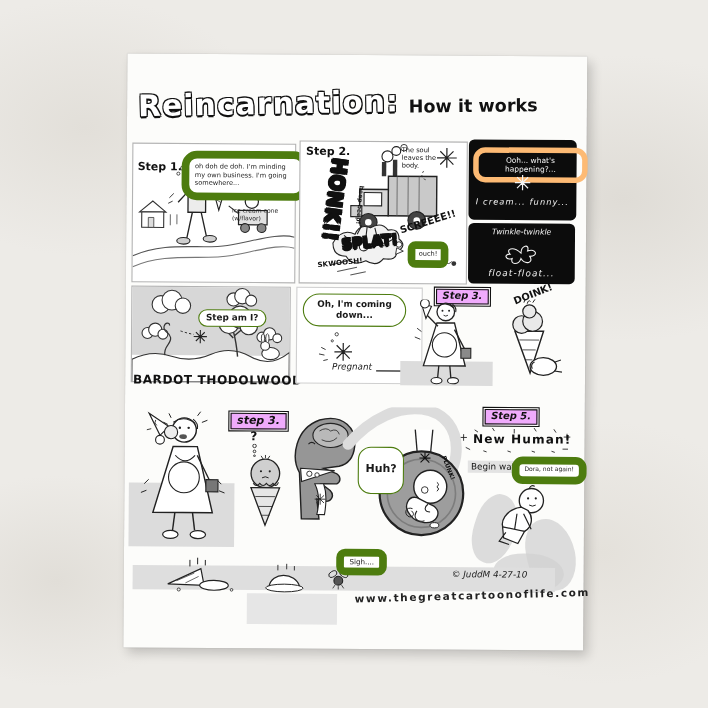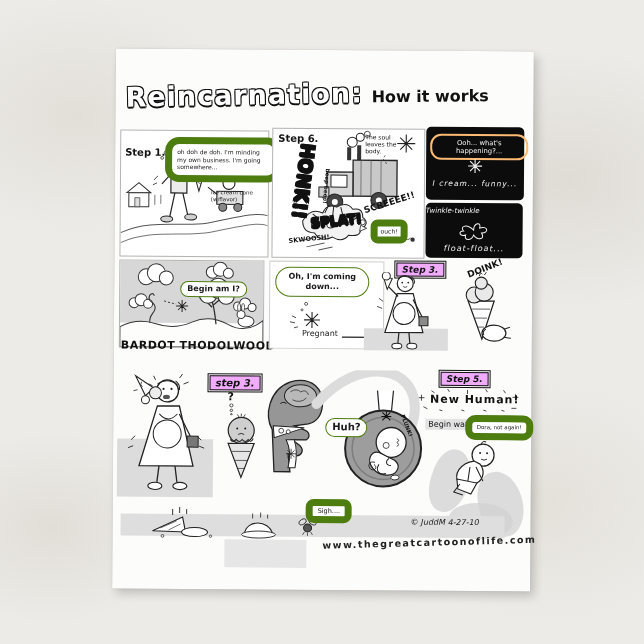--- a/index.html
+++ b/index.html
@@ -113,40 +113,40 @@
         <path d="M88,96 l6,3 l-7,3 z" fill="#fff" stroke="#222" stroke-width=".8"></path>
         <circle cx="90" cy="93" r="2.5" fill="#fff" stroke="#222" stroke-width=".8"></circle>
         <path d="M28,112 l16,-4 M34,118 l18,-4 M46,121 l14,-3" stroke="#555" stroke-width="1"></path>
         <circle cx="120" cy="100" r="1.2" fill="#222"></circle>
           <circle cx="126" cy="106" r="1.2" fill="#222"></circle>
         <path d="M130,108 q6,4 8,0" fill="none" stroke="#222" stroke-width=".7"></path>
         <circle cx="140" cy="110" r="2.2" fill="#333"></circle>
         <path d="M133,14 l0,-9 M133,14 l6,-6 M133,14 l9,0 M133,14 l6,6 M133,14 l0,9 M133,14 l-6,6 M133,14 l-9,0 M133,14 l-6,-6" stroke="#222" stroke-width="1.1"></path>
         <path d="M112,26 q-4,6 2,8" fill="none" stroke="#222" stroke-width=".7" stroke-dasharray="2 2"></path>
       </svg>
-      <div class="abs steplabel" style="left:5px;top:4px">Step 6.</div>
+      <div class="abs steplabel" style="left:5px;top:4px">Step 2.</div>
       <div class="sfx outline-txt" style="left:46px;top:16px;font-size:18px;transform:rotate(97deg);transform-origin:left top">HONK!!</div>
       <div class="sfx" style="left:58px;top:40px;font-size:5.5px;transform:rotate(95deg);transform-origin:left top">beep beep!</div>
       <div class="sfx outline-txt" style="left:38px;top:84px;font-size:13px;transform:rotate(-6deg)">SPLAT!</div>
       <div class="sfx" style="left:90px;top:68px;font-size:9px;transform:rotate(-18deg)">SCREEEE!!</div>
       <div class="sfx" style="left:16px;top:106px;font-size:6.5px;font-weight:600;transform:rotate(-6deg)">SKWOOSH!</div>
       <div class="bubble" style="left:98px;top:90px;font-size:6px;padding:1px 3px;border-radius:7px">ouch!</div>
       <div class="abs tinytxt" style="left:92px;top:4px;width:38px;font-size:6px;line-height:1.2">The soul leaves the body.</div>
     </div>
 
     <div class="dark" id="darkA">
-      <div class="abs" style="left:4px;top:7px;width:86px;border:2px solid #fdba74;border-radius:11px;padding:3px 4px;font-size:6.8px;text-align:center">Ooh... what's happening?...</div>
+      <div class="abs" style="left:4px;top:7px;width:86px;border:5px solid #fdba74;border-radius:11px;padding:3px 4px;font-size:6.8px;text-align:center">Ooh... what's happening?...</div>
       <svg class="abs" style="left:40px;top:30px" width="18" height="18" viewBox="0 0 18 18">
         <path d="M9,9 l0,-7 M9,9 l5,-5 M9,9 l7,0 M9,9 l5,5 M9,9 l0,7 M9,9 l-5,5 M9,9 l-7,0 M9,9 l-5,-5" stroke="#f4f4f4" stroke-width="1.1"></path>
       </svg>
       <div class="abs" style="left:0;top:52px;width:98px;text-align:center;font-size:7.5px;letter-spacing:1px;font-style:italic">I cream... funny...</div>
     </div>
 
     <div class="dark" id="darkB">
-      <div class="abs" style="left:0;top:4px;width:97px;font-size:7px;font-style:italic">Twinkle-twinkle</div>
+      <div class="abs" style="left:0;top:4px;width:97px;text-align:center;font-size:7px;font-style:italic">Twinkle-twinkle</div>
       <svg class="abs" style="left:30px;top:14px" width="36" height="26" viewBox="0 0 36 26">
         <path d="M18,13 C10,6 4,10 8,14 C2,14 4,20 10,18 C8,24 16,24 18,18 C22,24 30,22 26,16 C34,16 32,8 24,11 C26,4 18,6 18,13 Z" fill="none" stroke="#f4f4f4" stroke-width="1"></path>
       </svg>
       <div class="abs" style="left:0;top:41px;width:97px;text-align:center;font-size:8px;letter-spacing:1px;font-style:italic">float-float...</div>
     </div>
 
     <div class="panel" id="bardo">
       <div class="abs" style="left:0;top:0;width:143px;height:62px;background:#d7d7d7"></div>
       <svg class="abs" style="left:0;top:0" width="143" height="86" viewBox="0 0 143 86">
         <g fill="#fff" stroke="#333" stroke-width="1">
@@ -169,33 +169,33 @@
         <circle cx="98" cy="27" r="10" fill="#fff" stroke="#333" stroke-width="1.1"></circle>
         <circle cx="106" cy="35" r="8" fill="#fff" stroke="#333" stroke-width="1.1"></circle>
         <ellipse cx="126" cy="60" rx="8" ry="5.5" fill="#fff" stroke="#333" stroke-width="1"></ellipse>
         <circle cx="121" cy="53" r="4" fill="#fff" stroke="#333" stroke-width="1"></circle>
         <ellipse cx="119" cy="46" rx="1.5" ry="4" fill="#fff" stroke="#333" stroke-width=".8"></ellipse>
         <ellipse cx="123" cy="46" rx="1.5" ry="4" fill="#fff" stroke="#333" stroke-width=".8"></ellipse>
         <path d="M30,62 C28,54 36,52 35,46 C34,40 28,42 29,36 C30,32 34,32 34,35" fill="none" stroke="#333" stroke-width="1.1"></path>
         <path d="M62,45 l0,-6 M62,45 l4,-4 M62,45 l6,0 M62,45 l4,4 M62,45 l0,6 M62,45 l-4,4 M62,45 l-6,0 M62,45 l-4,-4" stroke="#222" stroke-width="1"></path>
         <path d="M44,40 q6,2 12,3" fill="none" stroke="#222" stroke-width=".9" stroke-dasharray="2 2"></path>
       </svg>
-      <div class="bubble" style="left:60px;top:20px;font-size:8px;font-weight:bold;padding:2px 6px;border-width:1.3px">Begin am I?</div>
+      <div class="bubble" style="left:60px;top:20px;font-size:8px;font-weight:bold;padding:2px 6px;border-width:1.3px">Step am I?</div>
     </div>
     <div class="abs" style="left:7px;top:290px;font-size:11px;font-weight:900;letter-spacing:.5px;color:#111">BARDOT THODOLWOOD</div>
 
     <div class="panel" id="descent">
       <div class="bubble" style="left:5px;top:5px;width:82px;font-size:8px;font-weight:bold;padding:4px 5px;border-radius:16px;border-width:1.3px;text-align:center">Oh, I'm coming down...</div>
       <svg class="abs" style="left:18px;top:38px" width="50" height="34" viewBox="0 0 50 34">
         <circle cx="18" cy="4" r="1.5" fill="none" stroke="#222" stroke-width=".7"></circle>
         <circle cx="14" cy="10" r="1" fill="none" stroke="#222" stroke-width=".7"></circle>
         <path d="M24,20 l0,-8 M24,20 l6,-6 M24,20 l8,0 M24,20 l6,6 M24,20 l0,8 M24,20 l-6,6 M24,20 l-8,0 M24,20 l-6,-6" stroke="#222" stroke-width="1.1"></path>
         <path d="M4,16 l4,2 M2,22 l5,1 M6,28 l4,-1" stroke="#222" stroke-width=".8"></path>
       </svg>
-      <div class="abs hand" style="left:32px;top:67px;font-size:8px;">Pregnant</div>
+      <div class="abs hand" style="left:32px;top:67px;font-size:8px;font-style:italic">Pregnant</div>
       <svg class="abs" style="left:72px;top:70px" width="40" height="10" viewBox="0 0 40 10">
         <path d="M0,5 L34,5 M34,5 l-6,-4 M34,5 l-6,4" stroke="#222" stroke-width="1.1" fill="none"></path>
       </svg>
     </div>
 
     <div class="boxlabel" style="left:282px;top:212px;font-size:9px">Step 3.</div>
     <div class="grayblock" style="left:250px;top:278px;width:84px;height:22px"></div>
     <svg class="abs" style="left:257px;top:222px" width="64" height="78" viewBox="0 0 64 78">
       <circle cx="34" cy="11" r="8" fill="#fff" stroke="#222" stroke-width="1.2"></circle>
       <path d="M27,6 q7,-5 14,1 M40,4 q4,3 3,7" fill="none" stroke="#222" stroke-width="1"></path>
@@ -291,21 +291,21 @@
       <path d="M51,26 l0,-5 M51,26 l4,-4 M51,26 l5,0 M51,26 l4,4 M51,26 l-4,4 M51,26 l-5,0 M51,26 l-4,-4" stroke="#111" stroke-width="1"></path>
       <circle cx="56" cy="52" r="15" fill="#fff" stroke="#222" stroke-width="1.3"></circle>
       <circle cx="51" cy="55" r="3" fill="none" stroke="#222" stroke-width=".8"></circle>
       <path d="M62,48 q3,2 0,4 q3,2 0,4" fill="none" stroke="#222" stroke-width=".9"></path>
       <path d="M44,62 C36,60 31,70 38,78 C44,86 58,87 62,80 C65,75 62,70 56,68 Z" fill="#fff" stroke="#222" stroke-width="1.2"></path>
       <path d="M44,74 C40,80 44,85 51,83" fill="none" stroke="#222" stroke-width="1"></path>
       <path d="M54,68 C50,71 51,75 56,75" fill="none" stroke="#222" stroke-width="1"></path>
       <path d="M40,72 C34,70 32,76 36,79 C40,81 43,77 39,74" fill="none" stroke="#222" stroke-width=".9"></path>
       <ellipse cx="60" cy="87" rx="4" ry="2.4" fill="#fff" stroke="#222" stroke-width=".9"></ellipse>
     </svg>
-    <div class="bubble" style="left:212px;top:368px;font-size:10px;font-weight:800;padding:2px 6px;border-width:1.5px;z-index:3">Huh?</div>
+    <div class="bubble" style="left:212px;top:356px;font-size:10px;font-weight:800;padding:14px 6px;border-width:1.5px;z-index:3">Huh?</div>
     <div class="abs" style="left:282px;top:372px;font-size:5.5px;font-weight:bold;color:#111;transform:rotate(68deg);z-index:3">PLUNK!</div>
 
     <div class="boxlabel" style="left:327px;top:321px;font-size:9px">Step 5.</div>
     <svg class="abs" style="left:304px;top:338px" width="104" height="24" viewBox="0 0 104 24">
       <g stroke="#222" stroke-width=".8">
         <path d="M4,6 l0,6 M1,9 l6,0 M6,18 l4,2 M98,5 l0,6 M95,8 l6,0 M94,19 l5,0 M14,2 l3,2 M86,1 l2,3 M50,1 l0,4 M30,0 l2,3 M68,0 l2,3 M22,21 l3,1 M44,21 l3,1 M66,21 l3,1 M84,21 l3,1"></path>
       </g>
     </svg>
     <div class="abs" style="left:310px;top:342px;width:96px;text-align:right;font-size:11px;font-weight:900;letter-spacing:1px;color:#111">New Human!</div>
     <div class="abs" style="left:312px;top:368px;font-size:8px;color:#111;background:#e3e3e3;padding:1px 3px">Begin watching TV</div>

